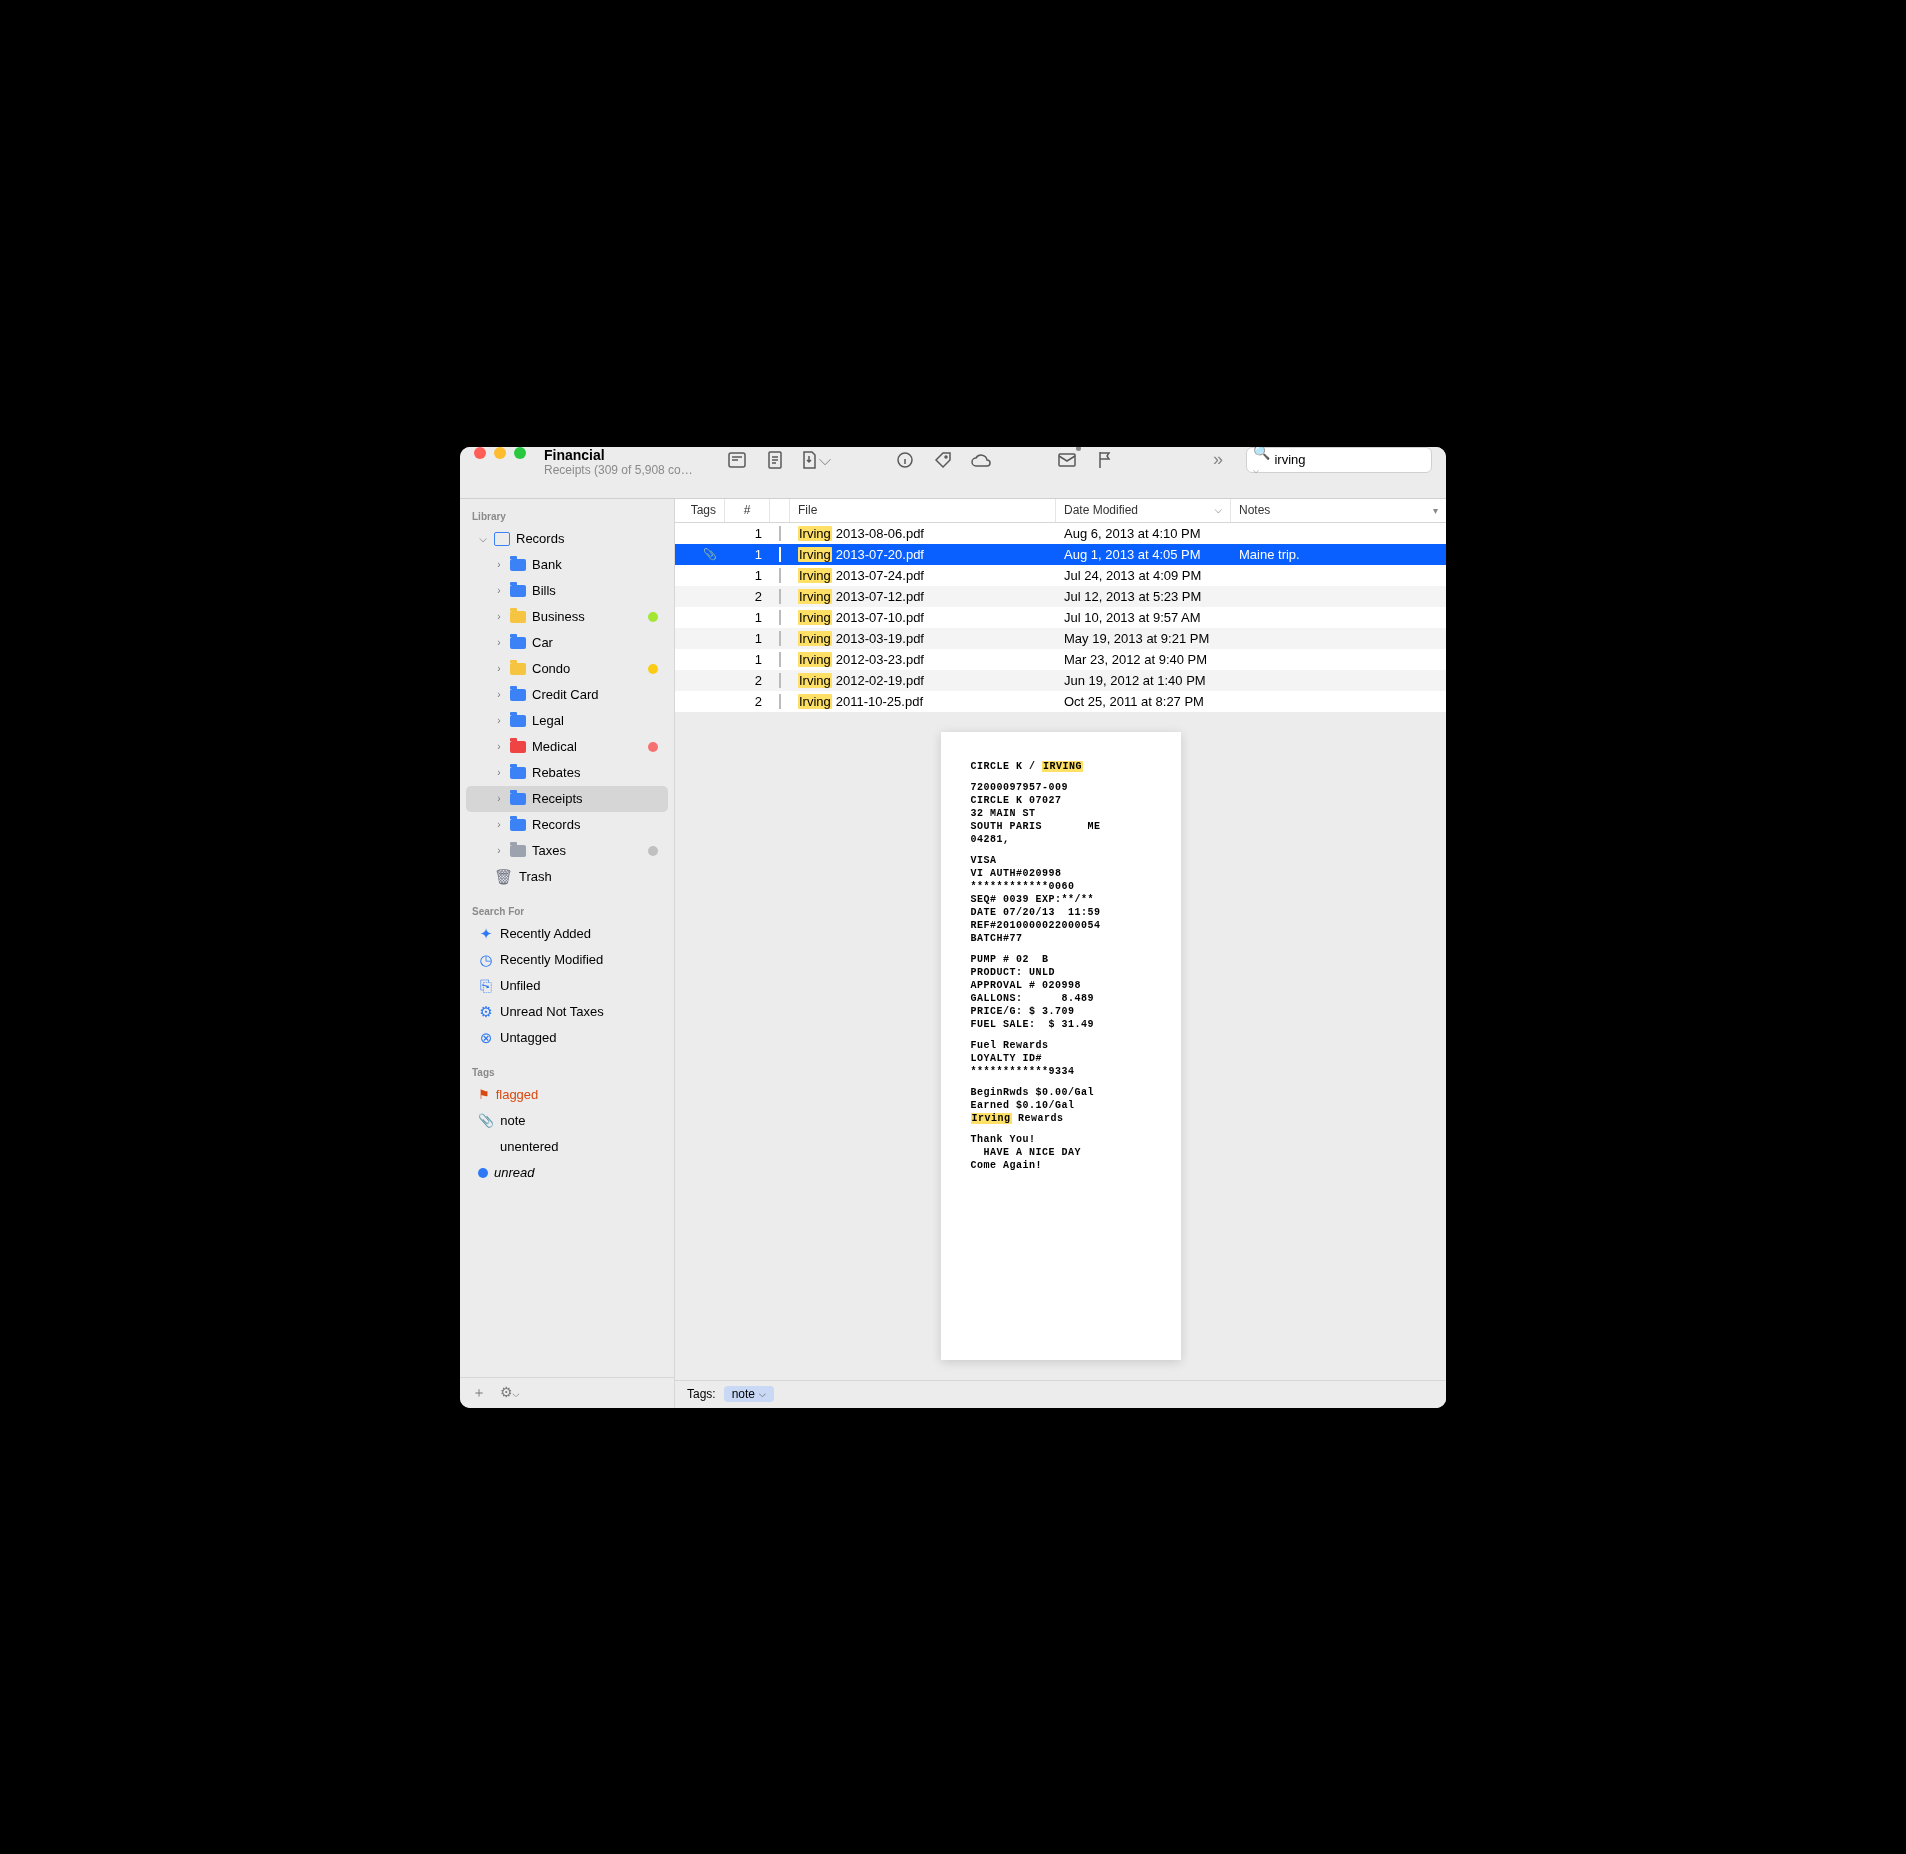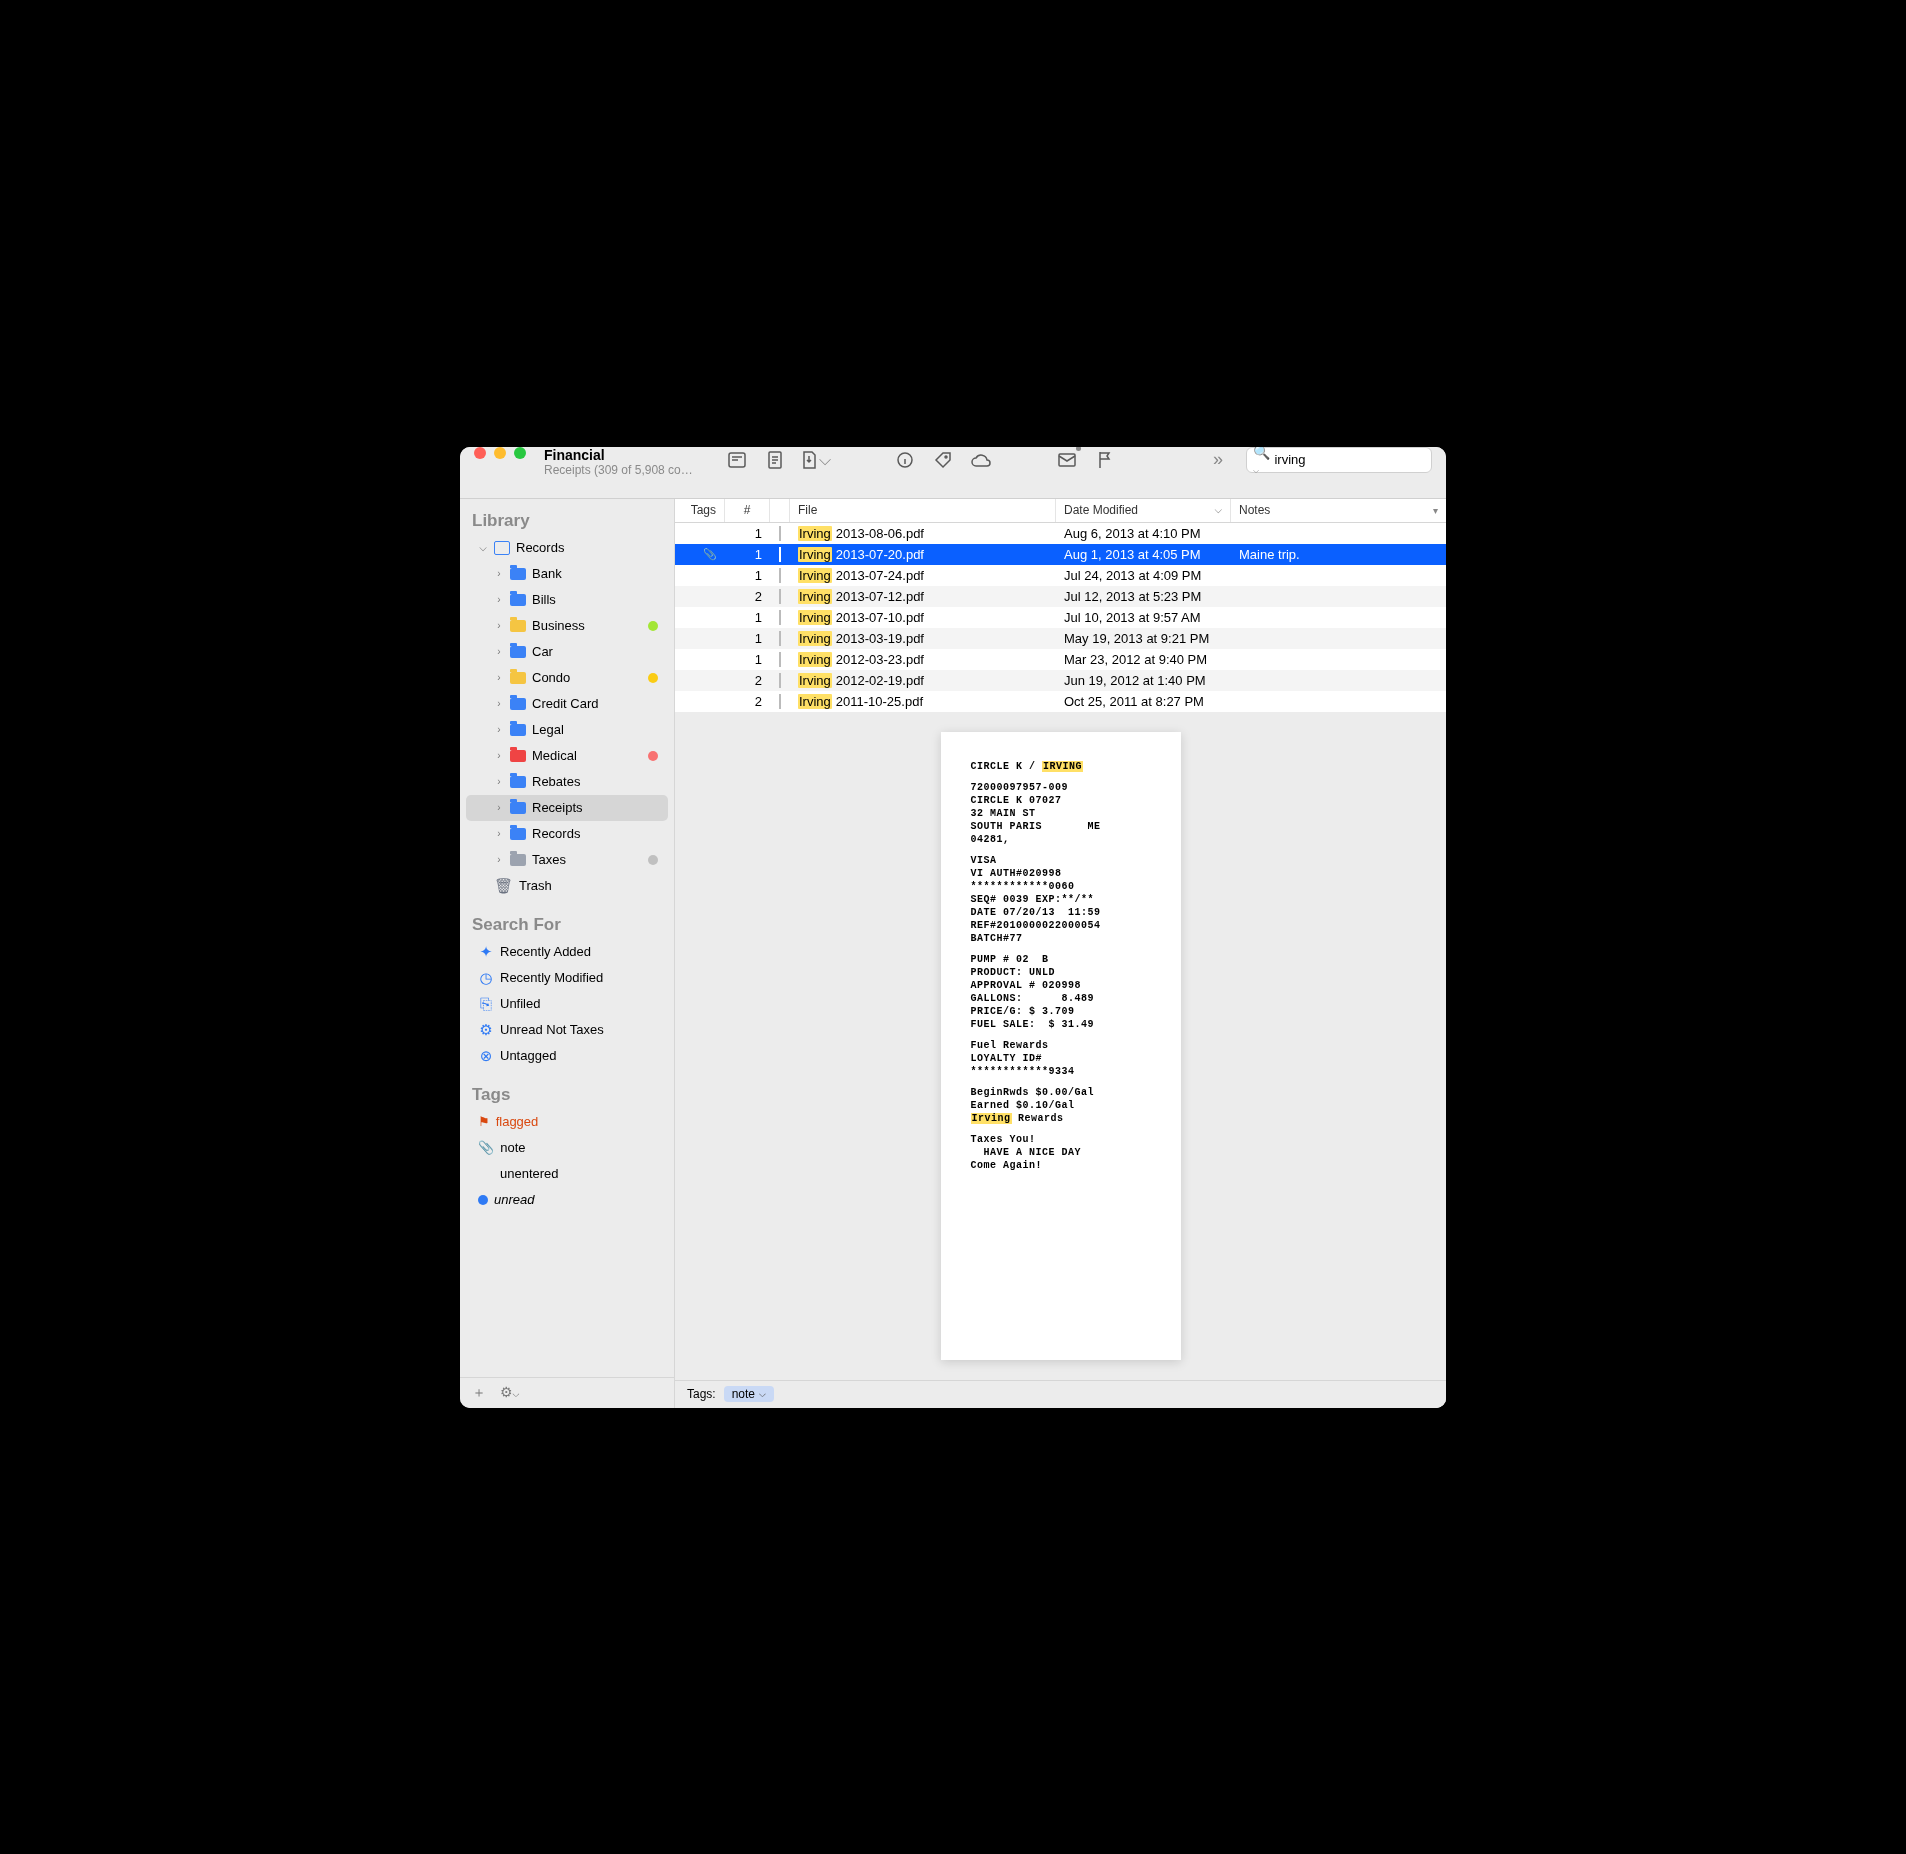--- a/index.html
+++ b/index.html
@@ -17,21 +17,21 @@
 .toolbar { display: flex; align-items: center; gap: 16px; flex: 1; }
 .toolbar .tbtn { width: 24px; height: 24px; display: flex; align-items: center; justify-content: center; color: #5a5a5a; cursor: pointer; }
 .toolbar .spacer { flex: 1; }
 .toolbar .grp { display: flex; gap: 14px; align-items: center; }
 .toolbar .chev { font-size: 16px; color: #888; }
 .search { display: flex; align-items: center; background: #fff; border: 1px solid #d0d0d0; border-radius: 6px; padding: 2px 6px; width: 186px; height: 26px; gap: 4px; }
 .search .mag { color: #888; font-size: 14px; }
 .search input { border: none; outline: none; flex: 1; font-size: 13px; background: transparent; }
 .body { display: flex; flex: 1; overflow: hidden; }
 .sidebar { width: 215px; background: #ececec; border-right: 1px solid #d6d6d6; overflow-y: auto; padding-top: 6px; display: flex; flex-direction: column; }
-.sidebar .sec { font-size: 17px; color: #8a8a8a; font-weight: 600; padding: 6px 12px 4px; }
+.sidebar .sec { font-size: 10px; color: #8a8a8a; font-weight: 600; padding: 6px 12px 4px; }
 .sidebar .item { display: flex; align-items: center; padding: 3px 10px 3px 12px; gap: 6px; cursor: pointer; border-radius: 5px; margin: 0 6px; height: 26px; }
 .sidebar .item.selected { background: #d6d6d6; }
 .sidebar .item .disc { width: 10px; text-align: center; color: #7a7a7a; font-size: 10px; }
 .sidebar .item .folder { width: 16px; height: 12px; border-radius: 2px; position: relative; }
 .sidebar .item .folder.blue { background: #3b82f6; }
 .sidebar .item .folder.yellow { background: #f5c542; }
 .sidebar .item .folder.red { background: #ef4444; }
 .sidebar .item .folder.gray { background: #9ca3af; }
 .sidebar .item .folder::before { content: ""; position: absolute; top: -3px; left: 0; width: 7px; height: 3px; background: inherit; border-radius: 1px 1px 0 0; }
 .sidebar .item .dbicon { width:16px; height:14px; position:relative; }
@@ -449,21 +449,21 @@
           <div class="line">FUEL SALE:  $ 31.49</div>
           <div class="line" style="height:8px;"></div>
           <div class="line">Fuel Rewards</div>
           <div class="line">LOYALTY ID#</div>
           <div class="line">************9334</div>
           <div class="line" style="height:8px;"></div>
           <div class="line">BeginRwds $0.00/Gal</div>
           <div class="line">Earned $0.10/Gal</div>
           <div class="line"><span class="hl2">Irving</span><span> Rewards</span></div>
           <div class="line" style="height:8px;"></div>
-          <div class="line">Taxes You!</div>
+          <div class="line">Thank You!</div>
           <div class="line">  HAVE A NICE DAY</div>
           <div class="line">Come Again!</div>
         </div>
       </div>
 
       <div class="statusbar">
         <span>Tags:</span>
         <span class="tagpill">
             <span>note</span>
             <span class="dd">⌵</span>

